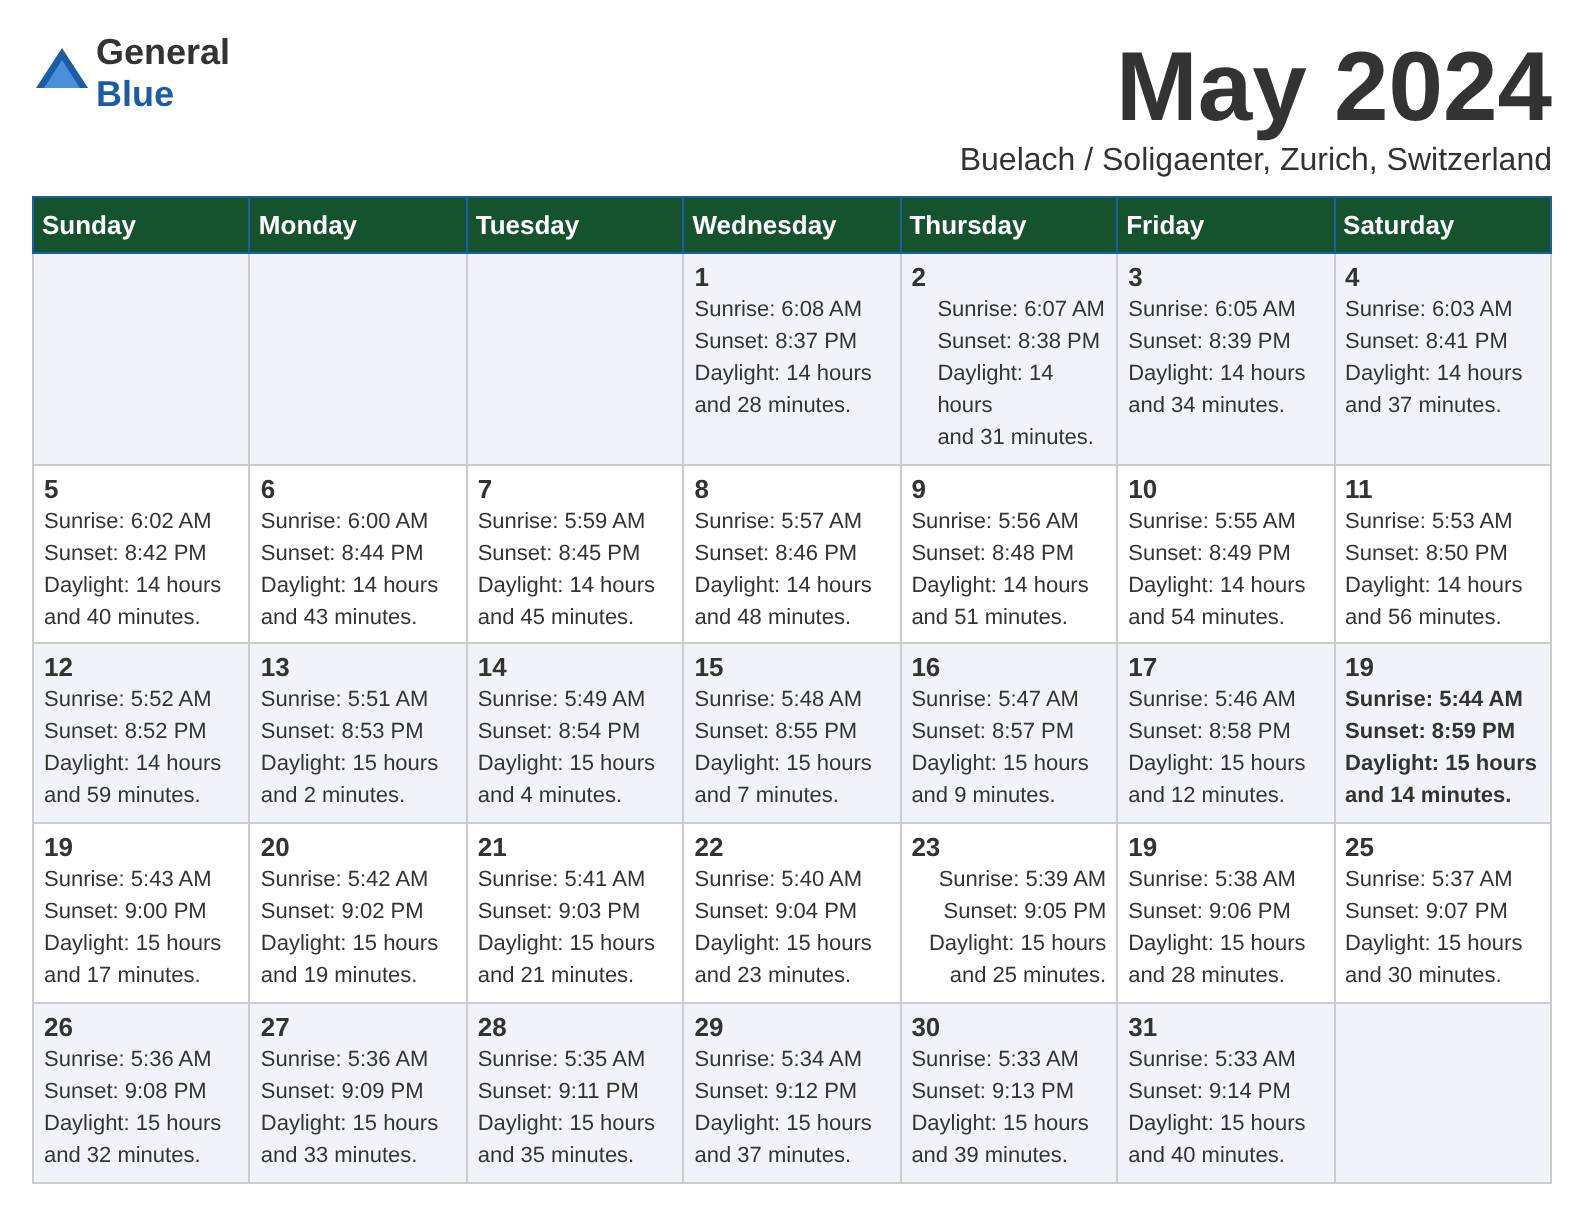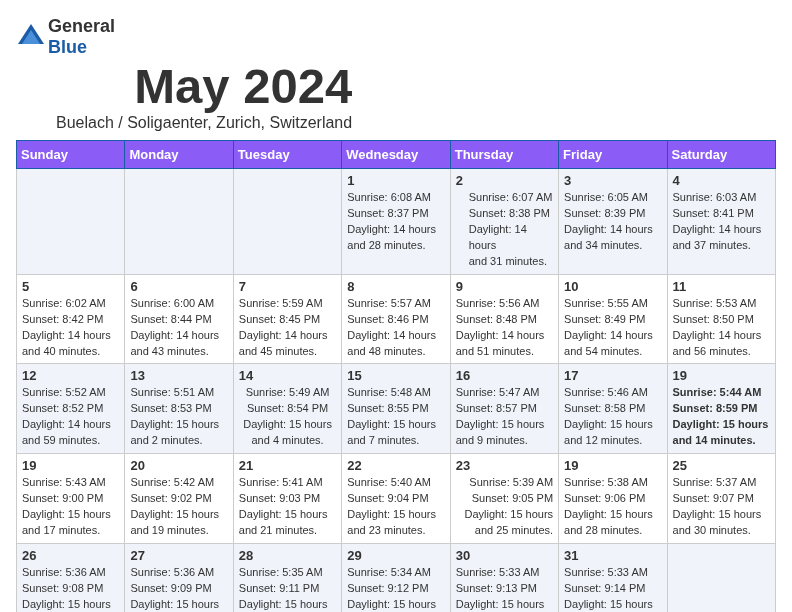--- a/index.html
+++ b/index.html
@@ -8,21 +8,20 @@
       background: #fff;
       width: 792px;
       min-height: 612px;
       padding: 16px;
     }
     .header-section {
       display: flex;
       justify-content: space-between;
       align-items: flex-start;
       margin-bottom: 8px;
-      flex-direction: column;
     }
     .logo {
       display: flex;
       align-items: center;
     }
     .logo-text-general {
       font-size: 18px;
       font-weight: bold;
       color: #333;
     }
@@ -48,21 +47,21 @@
       font-size: 16px;
       color: #333;
       margin-left: 40px;
     }
     table {
       width: 100%;
       border-collapse: collapse;
       border: 1px solid #ccc;
     }
     thead tr {
-      background-color: #8b5cf6;
+      background-color: #14532d;
       color: #fff;
     }
     thead th {
       padding: 6px 4px;
       font-size: 13px;
       text-align: left;
       border: 1px solid #1a5ca8;
     }
     tbody tr {
       vertical-align: top;
@@ -222,21 +221,21 @@
         </td>
         <td>
           <span class="day-number">13</span>
           <div class="day-info" style="white-space: pre-line;">Sunrise: 5:51 AM
 Sunset: 8:53 PM
 Daylight: 15 hours
 and 2 minutes.</div>
         </td>
         <td>
           <span class="day-number">14</span>
-          <div class="day-info" style="white-space: pre-line; text-align: center;">Sunrise: 5:49 AM
+          <div class="day-info" style="white-space: pre-line;">Sunrise: 5:49 AM
 Sunset: 8:54 PM
 Daylight: 15 hours
 and 4 minutes.</div>
         </td>
         <td>
           <span class="day-number">15</span>
           <div class="day-info" style="white-space: pre-line;">Sunrise: 5:48 AM
 Sunset: 8:55 PM
 Daylight: 15 hours
 and 7 minutes.</div>

